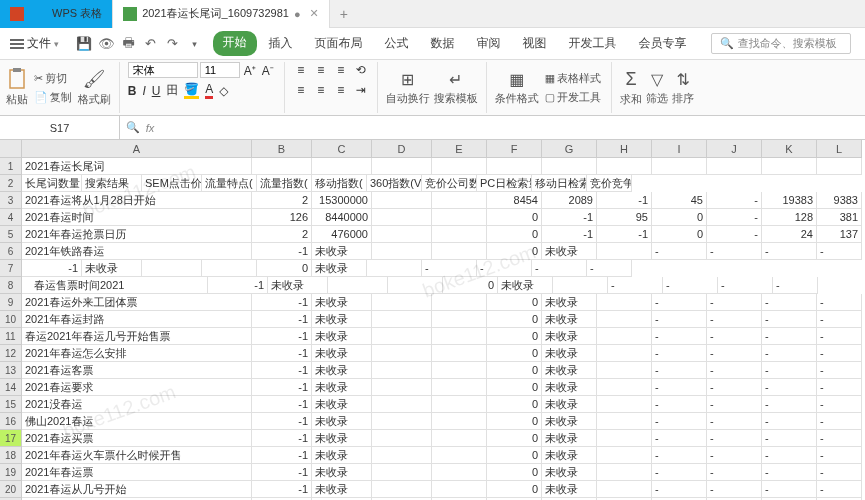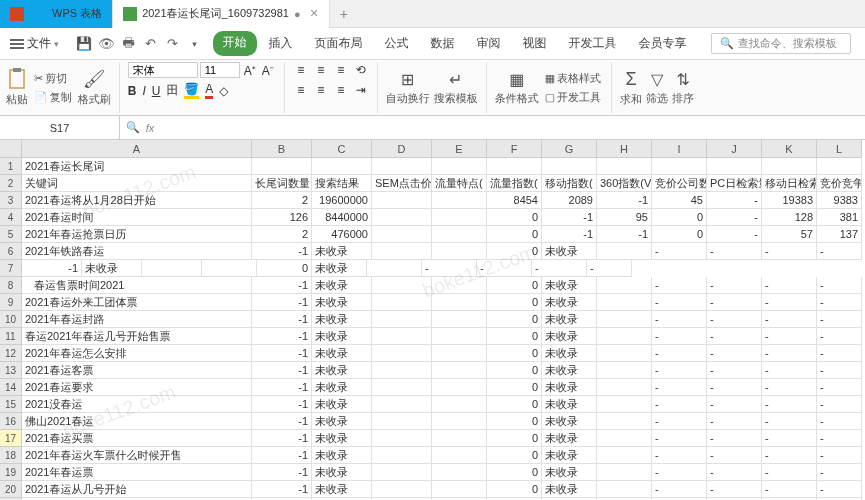--- a/index.html
+++ b/index.html
@@ -33,21 +33,21 @@
 .formula-row { height: 24px; display: flex; align-items: center; border-bottom: 1px solid #ccc; }
 .namebox { width: 120px; border-right: 1px solid #ccc; padding: 0 8px; font-size: 11px; height: 100%; display: flex; align-items: center; justify-content: center; }
 .fx-area { display: flex; align-items: center; padding: 0 6px; gap: 6px; font-size: 11px; color: #888; }
 .grid-wrap { position: relative; display: flex; }
 .corner { width: 22px; height: 18px; background: #e8e8e8; border-right: 1px solid #ccc; border-bottom: 1px solid #ccc; position: absolute; left: 0; top: 0; }
 .col-headers { display: flex; margin-left: 22px; height: 18px; }
 .col-header { background: #e8e8e8; border-right: 1px solid #ccc; border-bottom: 1px solid #ccc; text-align: center; font-size: 11px; line-height: 18px; color: #555; flex-shrink: 0; }
 .rows-area { display: flex; }
 .row-headers { width: 22px; }
 .row-header { height: 17px; background: #e8e8e8; border-right: 1px solid #ccc; border-bottom: 1px solid #ccc; text-align: center; font-size: 10px; line-height: 17px; color: #555; }
-.row-header.sel { background: #fef9c3; }
+.row-header.sel { background: #bef264; }
 .cells { flex: 1; }
 .cell-row { display: flex; height: 17px; }
 .cell { border-right: 1px solid #e0e0e0; border-bottom: 1px solid #e0e0e0; font-size: 11px; line-height: 17px; padding: 0 3px; overflow: hidden; white-space: nowrap; flex-shrink: 0; }
 .cell.r { text-align: right; }
 .watermark { position: absolute; color: rgba(0,0,0,0.08); font-size: 20px; transform: rotate(-20deg); pointer-events: none; }
 svg { display: block; }
 </style>
 </head>
 <body>
 
@@ -257,37 +257,36 @@
             <div class="cell" style="width: 55px;"></div>
             <div class="cell" style="width: 55px;"></div>
             <div class="cell" style="width: 55px;"></div>
             <div class="cell" style="width: 55px;"></div>
             <div class="cell" style="width: 55px;"></div>
             <div class="cell" style="width: 55px;"></div>
             <div class="cell" style="width: 55px;"></div>
             <div class="cell" style="width: 45px;"></div>
           </div>
           <div class="cell-row">
-            <div class="cell" style="width: 230px;">关键词</div>
             <div class="cell" style="width: 60px;">长尾词数量</div>
             <div class="cell" style="width: 60px;">搜索结果</div>
             <div class="cell" style="width: 60px;">SEM点击价</div>
             <div class="cell" style="width: 55px;">流量特点(</div>
             <div class="cell" style="width: 55px;">流量指数(</div>
             <div class="cell" style="width: 55px;">移动指数(</div>
             <div class="cell" style="width: 55px;">360指数(V</div>
             <div class="cell" style="width: 55px; text-align: center;">竞价公司数</div>
             <div class="cell" style="width: 55px;">PC日检索量</div>
             <div class="cell" style="width: 55px;">移动日检索</div>
             <div class="cell" style="width: 45px;">竞价竞争激</div>
           </div>
           <div class="cell-row">
             <div class="cell" style="width: 230px;">2021春运将从1月28日开始</div>
             <div class="cell r" style="width: 60px;">2</div>
-            <div class="cell r" style="width: 60px;">19600000</div>
+            <div class="cell r" style="width: 60px;">15300000</div>
             <div class="cell" style="width: 60px;"></div>
             <div class="cell r" style="width: 55px;"></div>
             <div class="cell r" style="width: 55px;">8454</div>
             <div class="cell r" style="width: 55px;">2089</div>
             <div class="cell r" style="width: 55px;">-1</div>
             <div class="cell r" style="width: 55px;">45</div>
             <div class="cell r" style="width: 55px;">-</div>
             <div class="cell r" style="width: 55px;">19383</div>
             <div class="cell r" style="width: 45px;">9383</div>
           </div>
@@ -309,21 +308,21 @@
             <div class="cell" style="width: 230px;">2021年春运抢票日历</div>
             <div class="cell r" style="width: 60px;">2</div>
             <div class="cell r" style="width: 60px;">476000</div>
             <div class="cell" style="width: 60px;"></div>
             <div class="cell r" style="width: 55px;"></div>
             <div class="cell r" style="width: 55px;">0</div>
             <div class="cell r" style="width: 55px;">-1</div>
             <div class="cell r" style="width: 55px;">-1</div>
             <div class="cell r" style="width: 55px;">0</div>
             <div class="cell r" style="width: 55px;">-</div>
-            <div class="cell r" style="width: 55px;">57</div>
+            <div class="cell r" style="width: 55px;">24</div>
             <div class="cell r" style="width: 45px;">137</div>
           </div>
           <div class="cell-row">
             <div class="cell" style="width: 230px;">2021年铁路春运</div>
             <div class="cell r" style="width: 60px;">-1</div>
             <div class="cell" style="width: 60px;">未收录</div>
             <div class="cell" style="width: 60px;"></div>
             <div class="cell" style="width: 55px;"></div>
             <div class="cell r" style="width: 55px;">0</div>
             <div class="cell" style="width: 55px;">未收录</div>
@@ -340,21 +339,21 @@
             <div class="cell" style="width: 55px;"></div>
             <div class="cell r" style="width: 55px;">0</div>
             <div class="cell" style="width: 55px;">未收录</div>
             <div class="cell" style="width: 55px;"></div>
             <div class="cell" style="width: 55px;">-</div>
             <div class="cell" style="width: 55px;">-</div>
             <div class="cell" style="width: 55px;">-</div>
             <div class="cell" style="width: 45px;">-</div>
           </div>
           <div class="cell-row">
-            <div class="cell" style="width: 230px; padding-left: 12px;">春运售票时间2021</div>
+            <div class="cell" style="width: 186px; padding-left: 12px;">春运售票时间2021</div>
             <div class="cell r" style="width: 60px;">-1</div>
             <div class="cell" style="width: 60px;">未收录</div>
             <div class="cell" style="width: 60px;"></div>
             <div class="cell" style="width: 55px;"></div>
             <div class="cell r" style="width: 55px;">0</div>
             <div class="cell" style="width: 55px;">未收录</div>
             <div class="cell" style="width: 55px;"></div>
             <div class="cell" style="width: 55px;">-</div>
             <div class="cell" style="width: 55px;">-</div>
             <div class="cell" style="width: 55px;">-</div>

